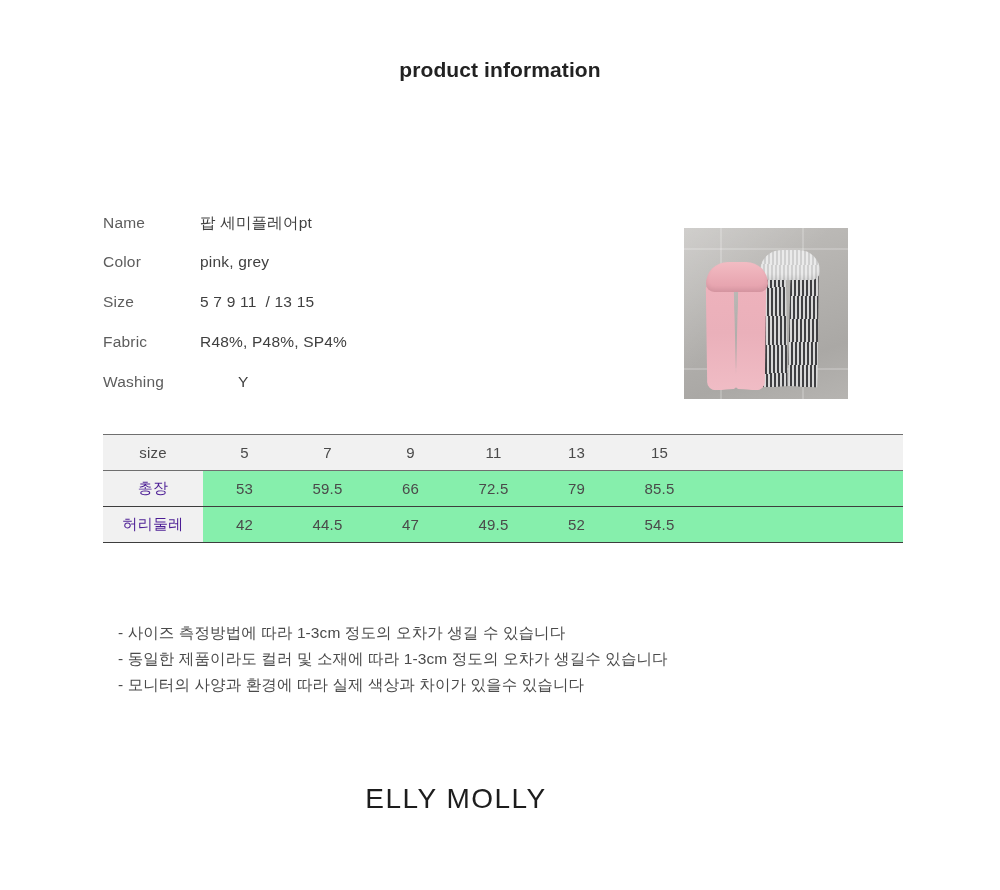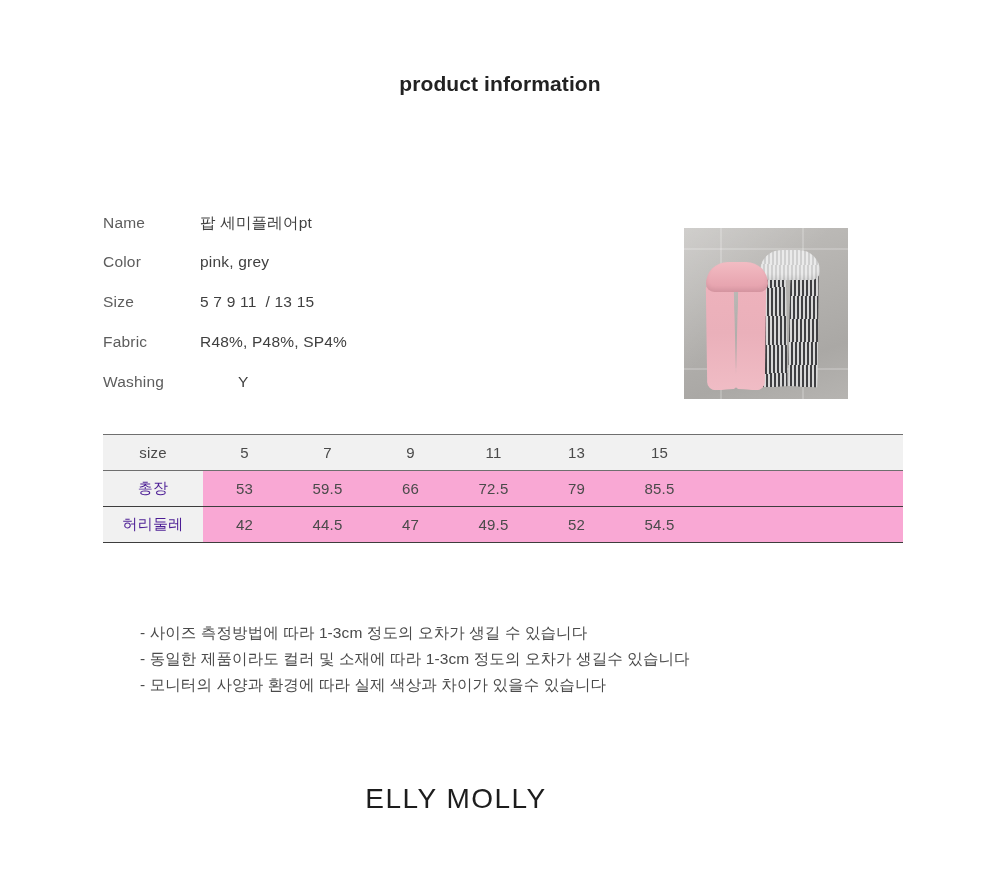--- a/index.html
+++ b/index.html
@@ -13,21 +13,21 @@
     height: 890px;
     position: relative;
     font-family: "Liberation Sans", "DejaVu Sans", sans-serif;
     color: #3a3a3a;
     overflow: hidden;
   }
 
   
   .page-title {
     position: absolute;
-    top: 72px;
+    top: 58px;
     left: 0;
     width: 1000px;
     text-align: center;
     font-size: 21px;
     font-weight: 600;
     color: #222222;
     letter-spacing: 0.1px;
   }
 
   
@@ -185,21 +185,21 @@
   thead tr {
     background: #f1f1f1;
   }
   thead th {
     border-top: 1px solid #6f6f6f;
     border-bottom: 1px solid #6f6f6f;
     color: #4f4f4f;
   }
   tbody td {
     border-bottom: 1px solid #3d3d3d;
-    background: #f9a8d4;
+    background: #86efac;
   }
   tbody td.row-label {
     background: #f1f1f1;
     color: #4c1d95;
   }
   col.c-label { width: 100px; }
   col.c-val   { width: 83px; }
   col.c-pad   { width: 202px; }
 
   
@@ -208,21 +208,20 @@
     left: 118px;
     top: 620px;
     width: 760px;
   }
   .note-line {
     font-size: 15.5px;
     color: #4a4a4a;
     line-height: 26px;
     letter-spacing: 0.1px;
     white-space: pre;
-    margin-left: 22px;
   }
 
   
   .brand-footer {
     position: absolute;
     left: 0;
     top: 783px;
     width: 912px;
     text-align: center;
     font-size: 28px;

